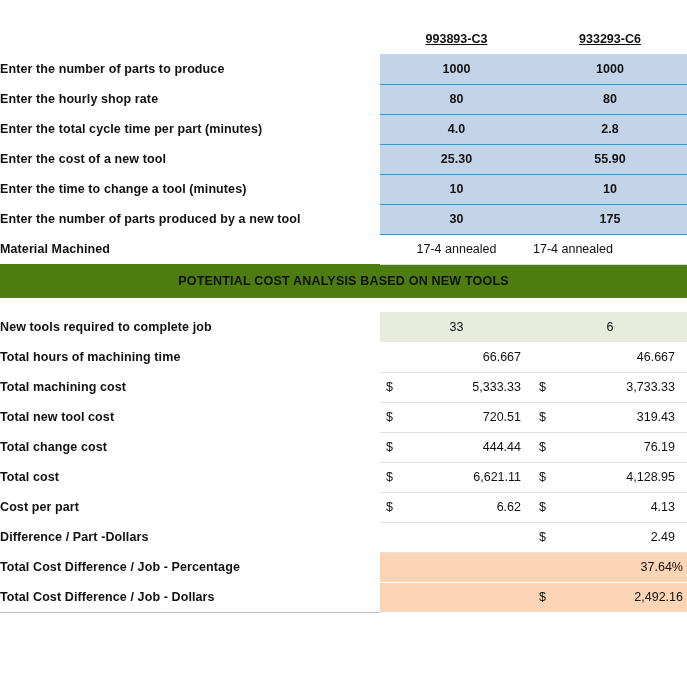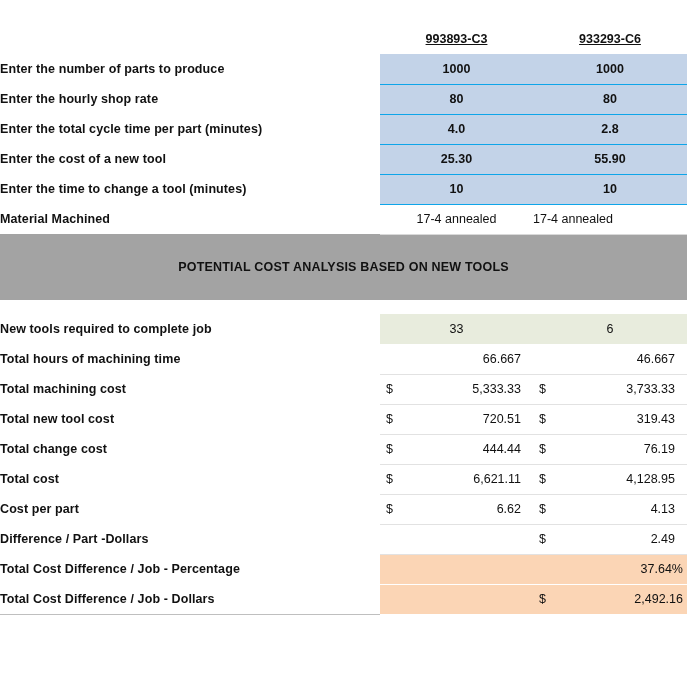--- a/index.html
+++ b/index.html
@@ -66,22 +66,22 @@
     border-bottom: 1px solid #d9d9d9;
   }
   .plaincell-left {
     text-align: left;
     padding-left: 6px;
     font-size: 12.5px;
     color: #111111;
     border-bottom: 1px solid #d9d9d9;
   }
   .banner {
-    background: #a3a3a3;
-    height: 66px;
+    background: #4d7c0f;
+    height: 34px;
     padding-left: 23px;
   }
   .banner-text {
     font-weight: bold;
     font-size: 15.5px;
     text-align: center;
     color: #0d0d0d;
     letter-spacing: 0.2px;
   }
   .spacer-row { height: 14px; background:#ffffff; }
@@ -178,20 +178,25 @@
       <tr class="row-h">
         <td class="label">Enter the cost of a new tool</td>
         <td class="inputcell">25.30</td>
         <td class="inputcell">55.90</td>
       </tr>
       <tr class="row-h">
         <td class="label">Enter the time to change a tool (minutes)</td>
         <td class="inputcell">10</td>
         <td class="inputcell">10</td>
       </tr>
+      <tr class="row-h">
+        <td class="label">Enter the number of parts produced by a new tool</td>
+        <td class="inputcell">30</td>
+        <td class="inputcell">175</td>
+      </tr>
 
       <tr class="row-h">
         <td class="label">Material Machined</td>
         <td class="plaincell">17-4 annealed</td>
         <td class="plaincell-left">17-4 annealed</td>
       </tr>
 
       <tr class="banner">
         <td colspan="3" class="banner-text">POTENTIAL COST ANALYSIS BASED ON NEW TOOLS</td>
       </tr>

